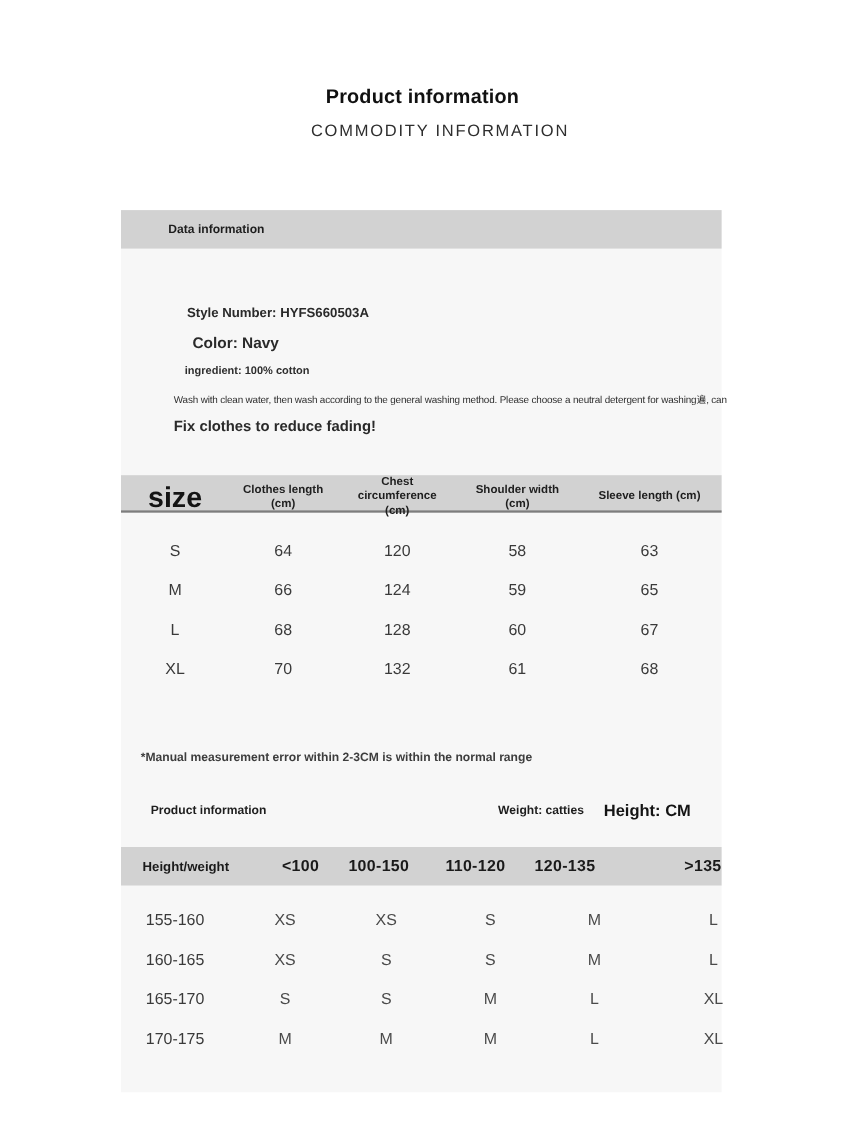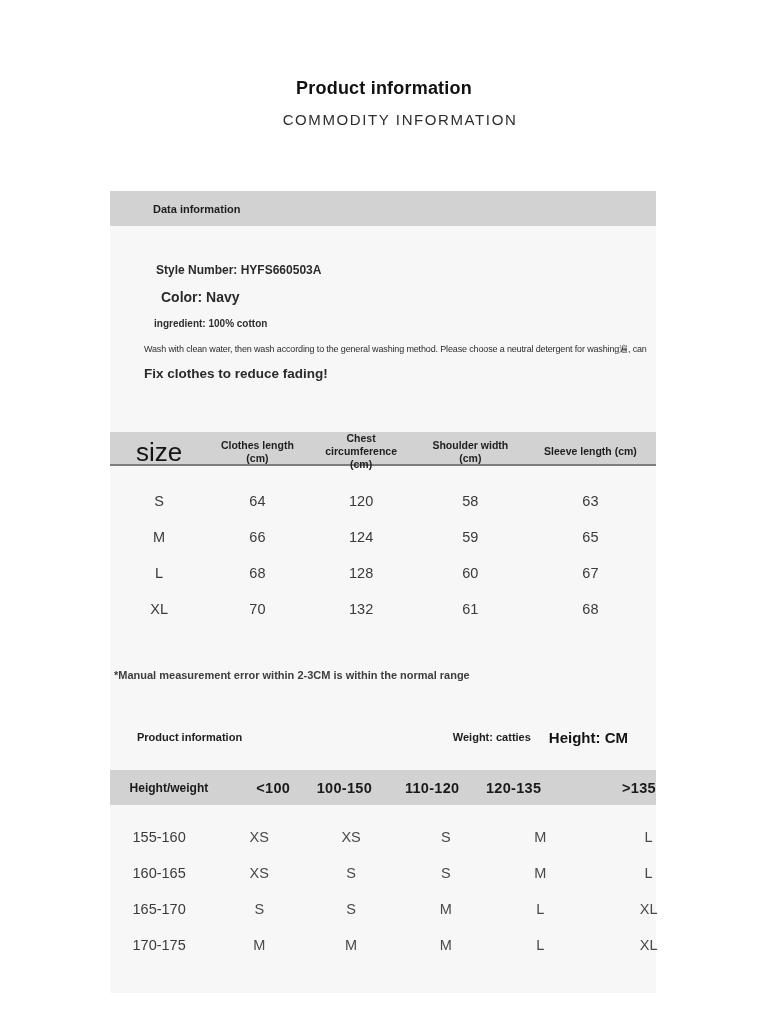--- a/index.html
+++ b/index.html
@@ -17,21 +17,21 @@
   .titles { position: absolute; top: 78px; left: 0; width: 100%; text-align: center; }
   .titles h1 { margin: 0; font-size: 18px; font-weight: 700; letter-spacing: .2px; color: #111; }
   .titles h2 { margin: 12px 0 0; font-size: 15px; font-weight: 400; letter-spacing: 1.6px; color: #2e2e2e; padding-left: 32px; }
 
   
   .panel {
     position: absolute; left: 110px; top: 191px;
     width: 546px; height: 802px;
     background: #f7f7f7;
   }
-  .panel p { margin: 4px; }
+  .panel p { margin: 18px; }
 
   
   .data-bar {
     position: absolute; top: 0; left: 0; width: 100%; height: 35px;
     background: #d2d2d2; display: flex; align-items: center;
   }
   .data-bar span { margin-left: 43px; font-size: 11px; font-weight: 700; color: #1e1e1e; }
 
   
   .style-number   { position: absolute; top: 68px;  left: 42px; font-size: 12px;  font-weight: 700; color: #2a2a2a; }
@@ -40,21 +40,21 @@
   .wash-line1     { position: absolute; top: 148px; left: 30px; width: 516px; font-size: 9px; letter-spacing: -0.15px;
                     font-weight: 500; color: #2e2e2e; white-space: nowrap; }
   .wash-line2     { position: absolute; top: 171px; left: 30px; font-size: 13.5px; font-weight: 700; color: #2a2a2a; }
 
   
   .size-grid { display: grid; grid-template-columns: 18% 18% 20% 20% 24%; align-items: center; text-align: center; }
   .size-header {
     position: absolute; top: 241px; left: 0; width: 100%; height: 34px;
     background: #d2d2d2; border-bottom: 2px solid #7d7d7d;
   }
-  .size-word { font-size: 26px; font-weight: 400; line-height: 1; color: #141414; }
+  .size-word { font-size: 26px; font-weight: 700; line-height: 1; color: #141414; }
   .size-col  { font-size: 10.5px; font-weight: 700; line-height: 1.25; padding: 0 10px; color: #1e1e1e; }
 
   .size-rows { position: absolute; top: 292px; left: 0; width: 100%; }
   .s-row { height: 36px; font-size: 14.5px; color: #3a3a3a; }
 
   .note {
     position: absolute; top: 474px; left: 0; width: 100%;
     text-align: left; font-size: 11px; font-weight: 700; color: #3d3d3d;
   }
 

